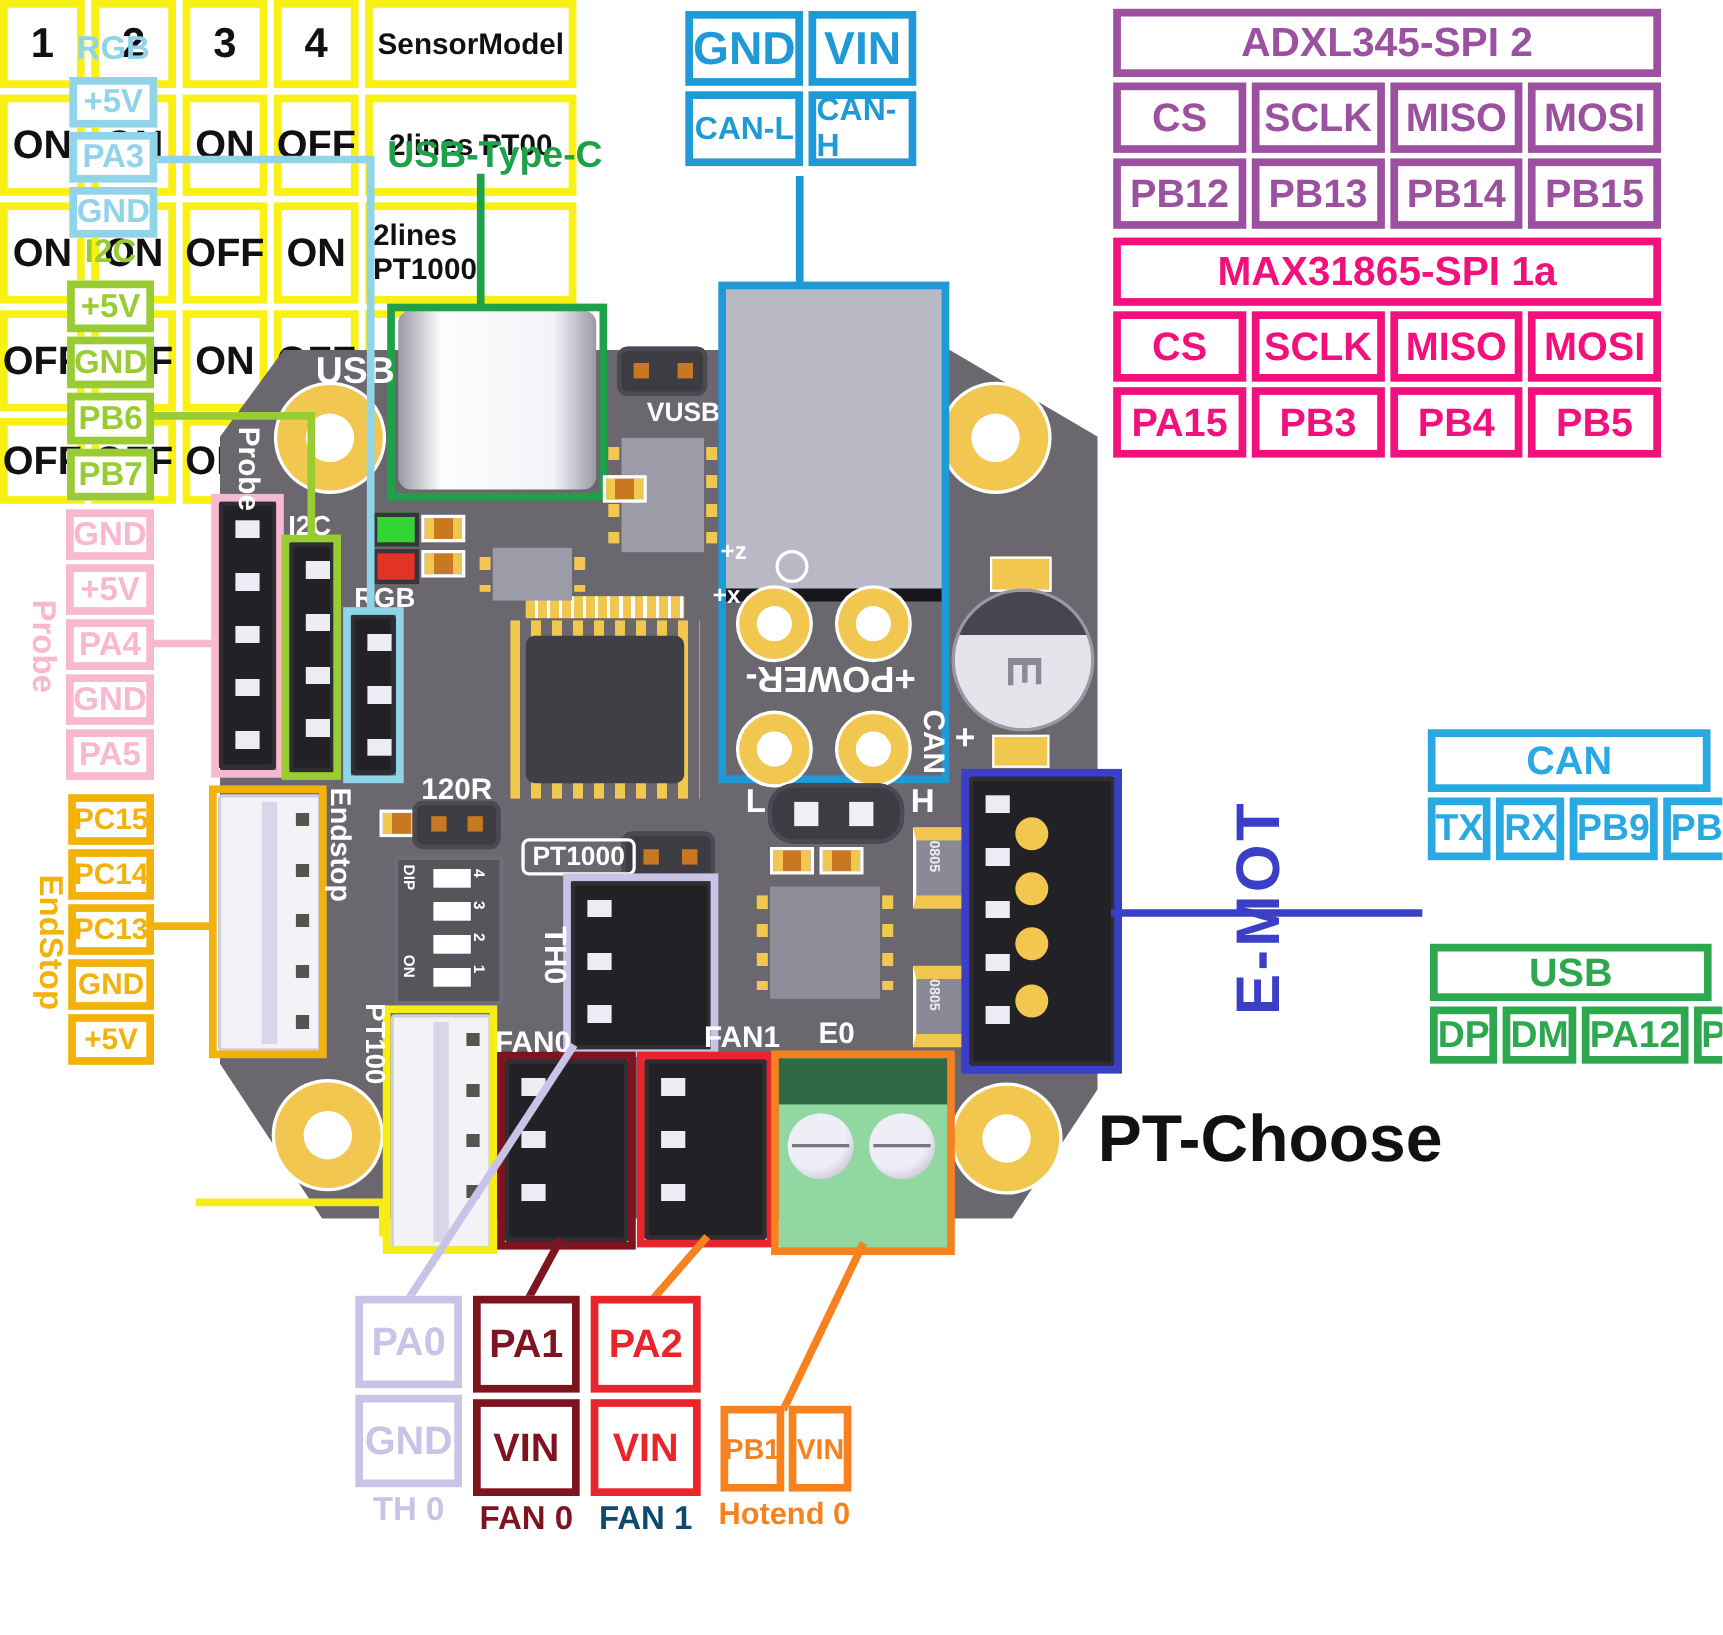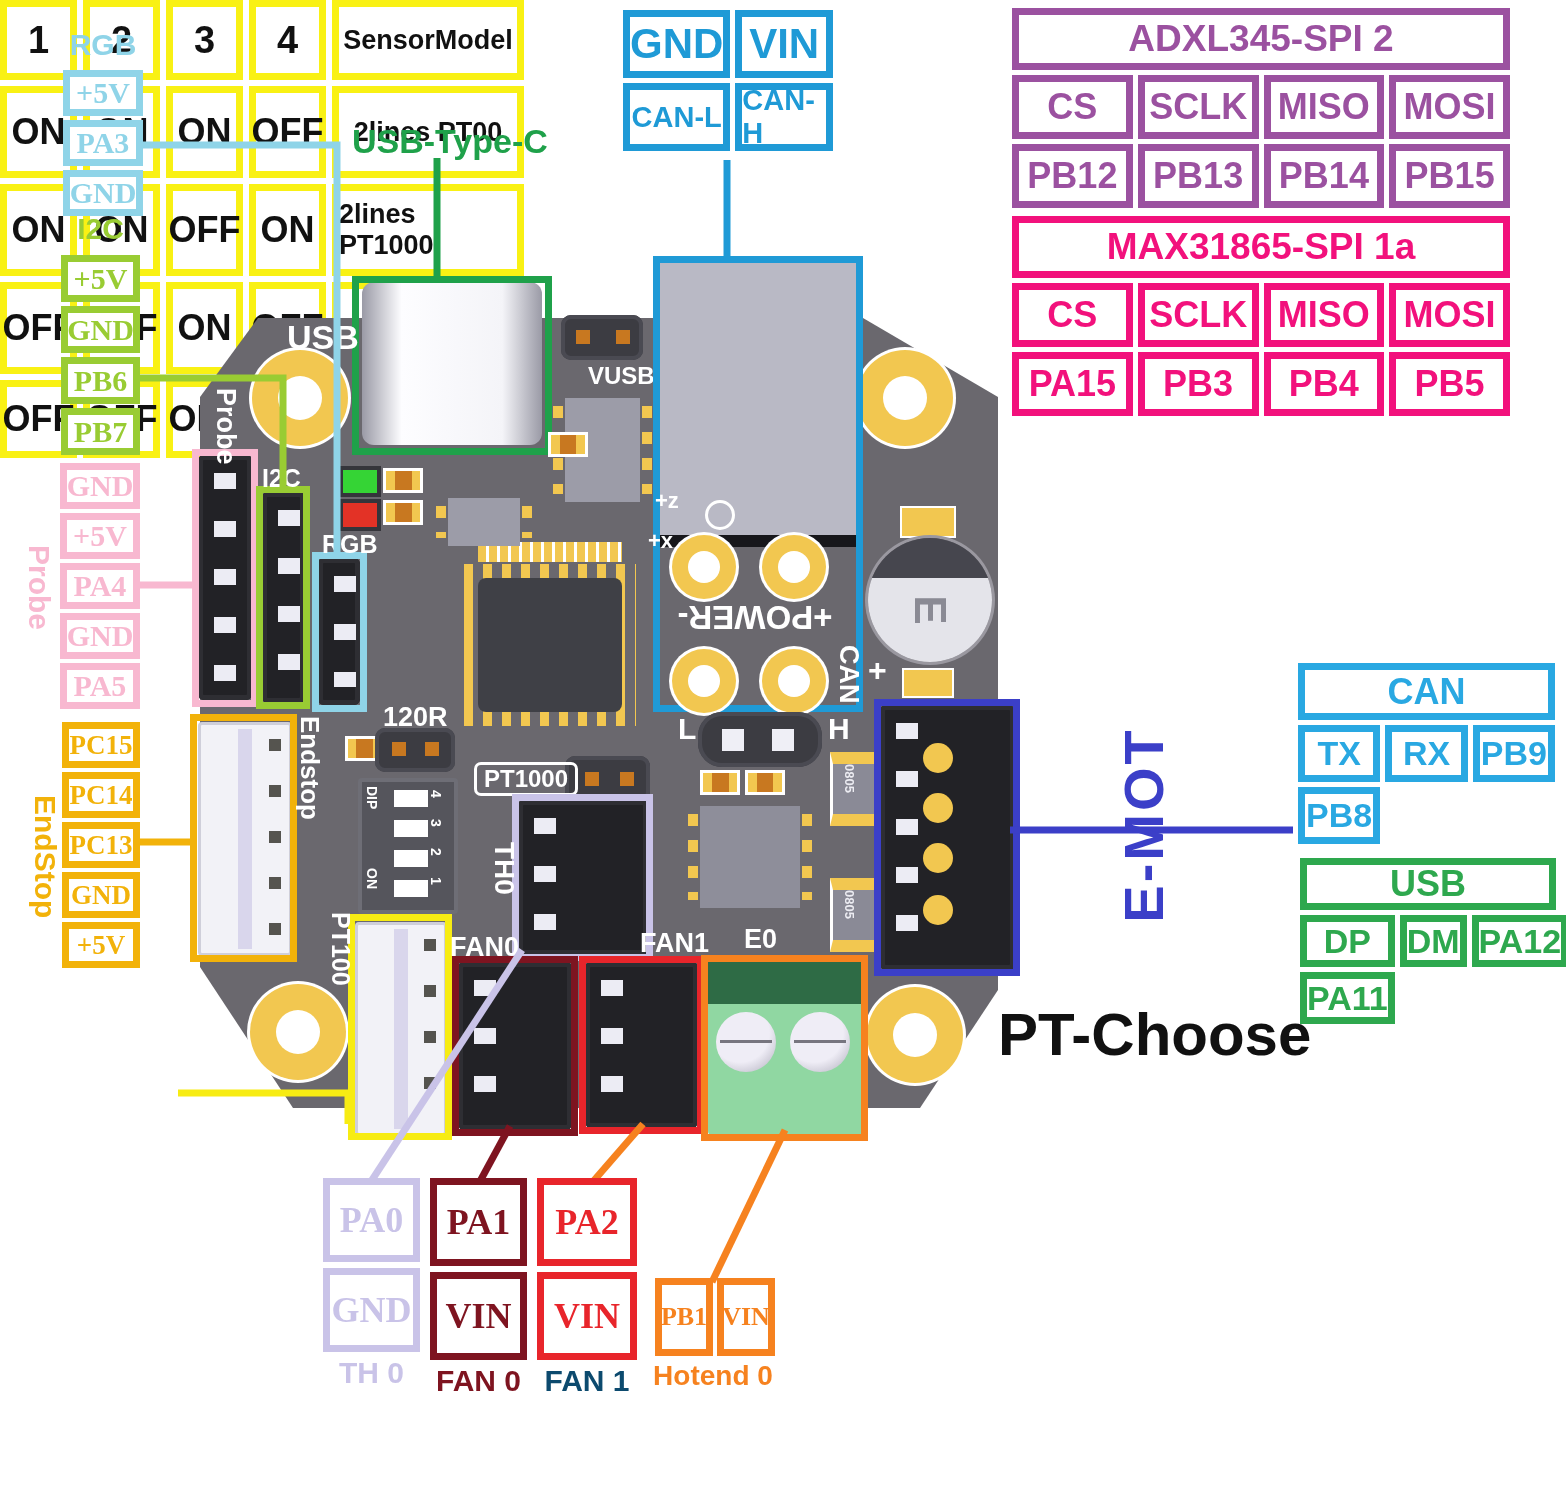--- a/index.html
+++ b/index.html
@@ -53,21 +53,21 @@
   .rpin{position:absolute;width:30px;height:30px;border-radius:50%;background:#F2C750;}
   .badge{border:3px solid #fff;border-radius:7px;padding:0 7px;}
 
   
   svg.leads{position:absolute;left:0;top:0;pointer-events:none;}
   svg.leads *{fill:none;stroke-width:7px;}
 
   
   .vtable{position:absolute;display:flex;flex-direction:column;gap:4px;}
   .vtable .cell{height:32px;border:7px solid var(--c);background:#fff;color:var(--c);
-    display:flex;align-items:center;justify-content:center;font-size:30px;font-family:Liberation Serif, serif;}
+    display:flex;align-items:center;justify-content:center;font-size:30px;}
   .htable{position:absolute;}
   .htable .title{border:7px solid var(--c);background:#fff;color:var(--c);display:flex;
     align-items:center;justify-content:center;font-size:37px;margin-bottom:5px;}
   .htable .grid{display:grid;gap:5px;}
   .htable .cell{border:7px solid var(--c);background:#fff;color:var(--c);
     display:flex;align-items:center;justify-content:center;font-size:36px;}
   .ttl{position:absolute;font-weight:bold;}
 
   
   .t-rgb{left:63px;top:70px;width:80px;}
@@ -86,21 +86,21 @@
   .t-adxl{left:1012px;top:8px;width:498px;}
   .t-max{left:1012px;top:216px;width:498px;}
   .t-tmc{left:1016px;top:428px;width:500px;}
   .t-adxl .grid,.t-max .grid,.t-tmc .grid{grid-template-columns:repeat(4,1fr);}
   .t-adxl .title,.t-max .title,.t-tmc .title{height:48px;}
   .t-adxl .cell,.t-max .cell{height:50px;}
   .t-tmc .title{height:58px;} .t-tmc .cell{height:50px;}
 
   .t-can{left:1298px;top:663px;width:257px;}
   .t-usb{left:1300px;top:858px;width:256px;}
-  .t-can .grid,.t-usb .grid{grid-template-columns:repeat(3,1fr);}
+  .t-can .grid,.t-usb .grid{grid-template-columns:repeat(4,1fr);}
   .t-can .title{height:43px;font-size:36px;} .t-can .cell{height:43px;font-size:34px;}
   .t-usb .title{height:38px;font-size:36px;} .t-usb .cell{height:38px;font-size:34px;}
 
   .t-pt{left:997px;top:1048px;display:grid;grid-template-columns:77px 77px 77px 77px 192px;gap:6px;}
   .t-pt .cell{border:7px solid var(--c);background:#fff;color:#111;display:flex;
     align-items:center;justify-content:center;font-size:36px;font-weight:bold;}
   .t-pt .cell.hd{font-size:38px;} .t-pt .cell.wide{font-size:27px;}
   .t-pt .cell.rh0{height:66px;} .t-pt .cell.rh{height:78px;} .t-pt .cell.rh4{height:64px;}
 
   .lbl-usbc{position:absolute;left:352px;top:122px;font-size:34px;}

